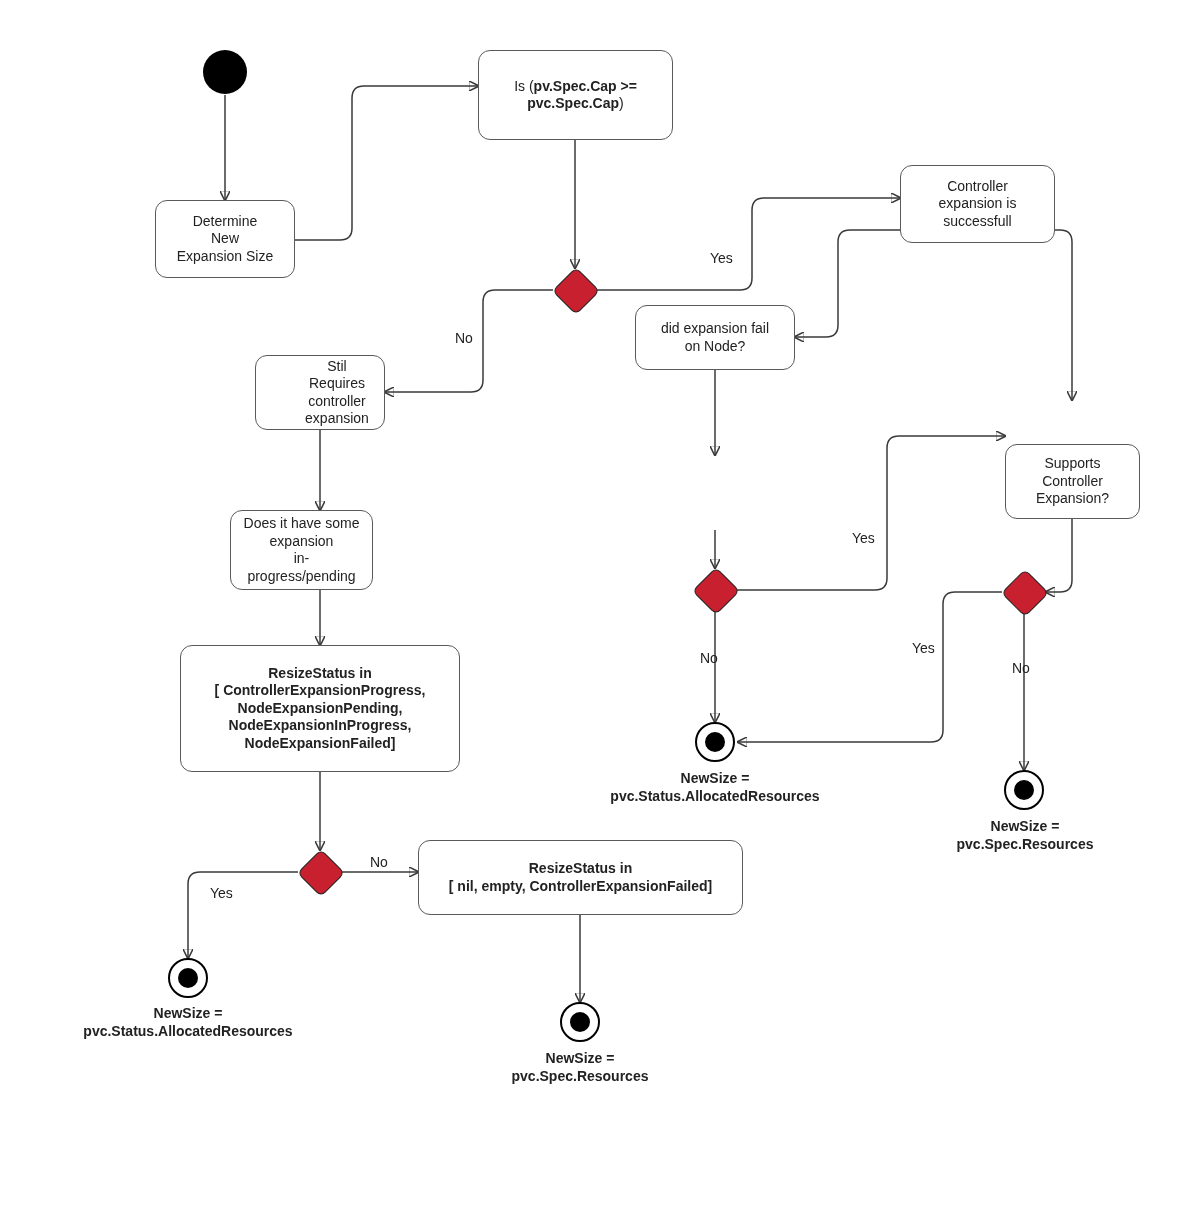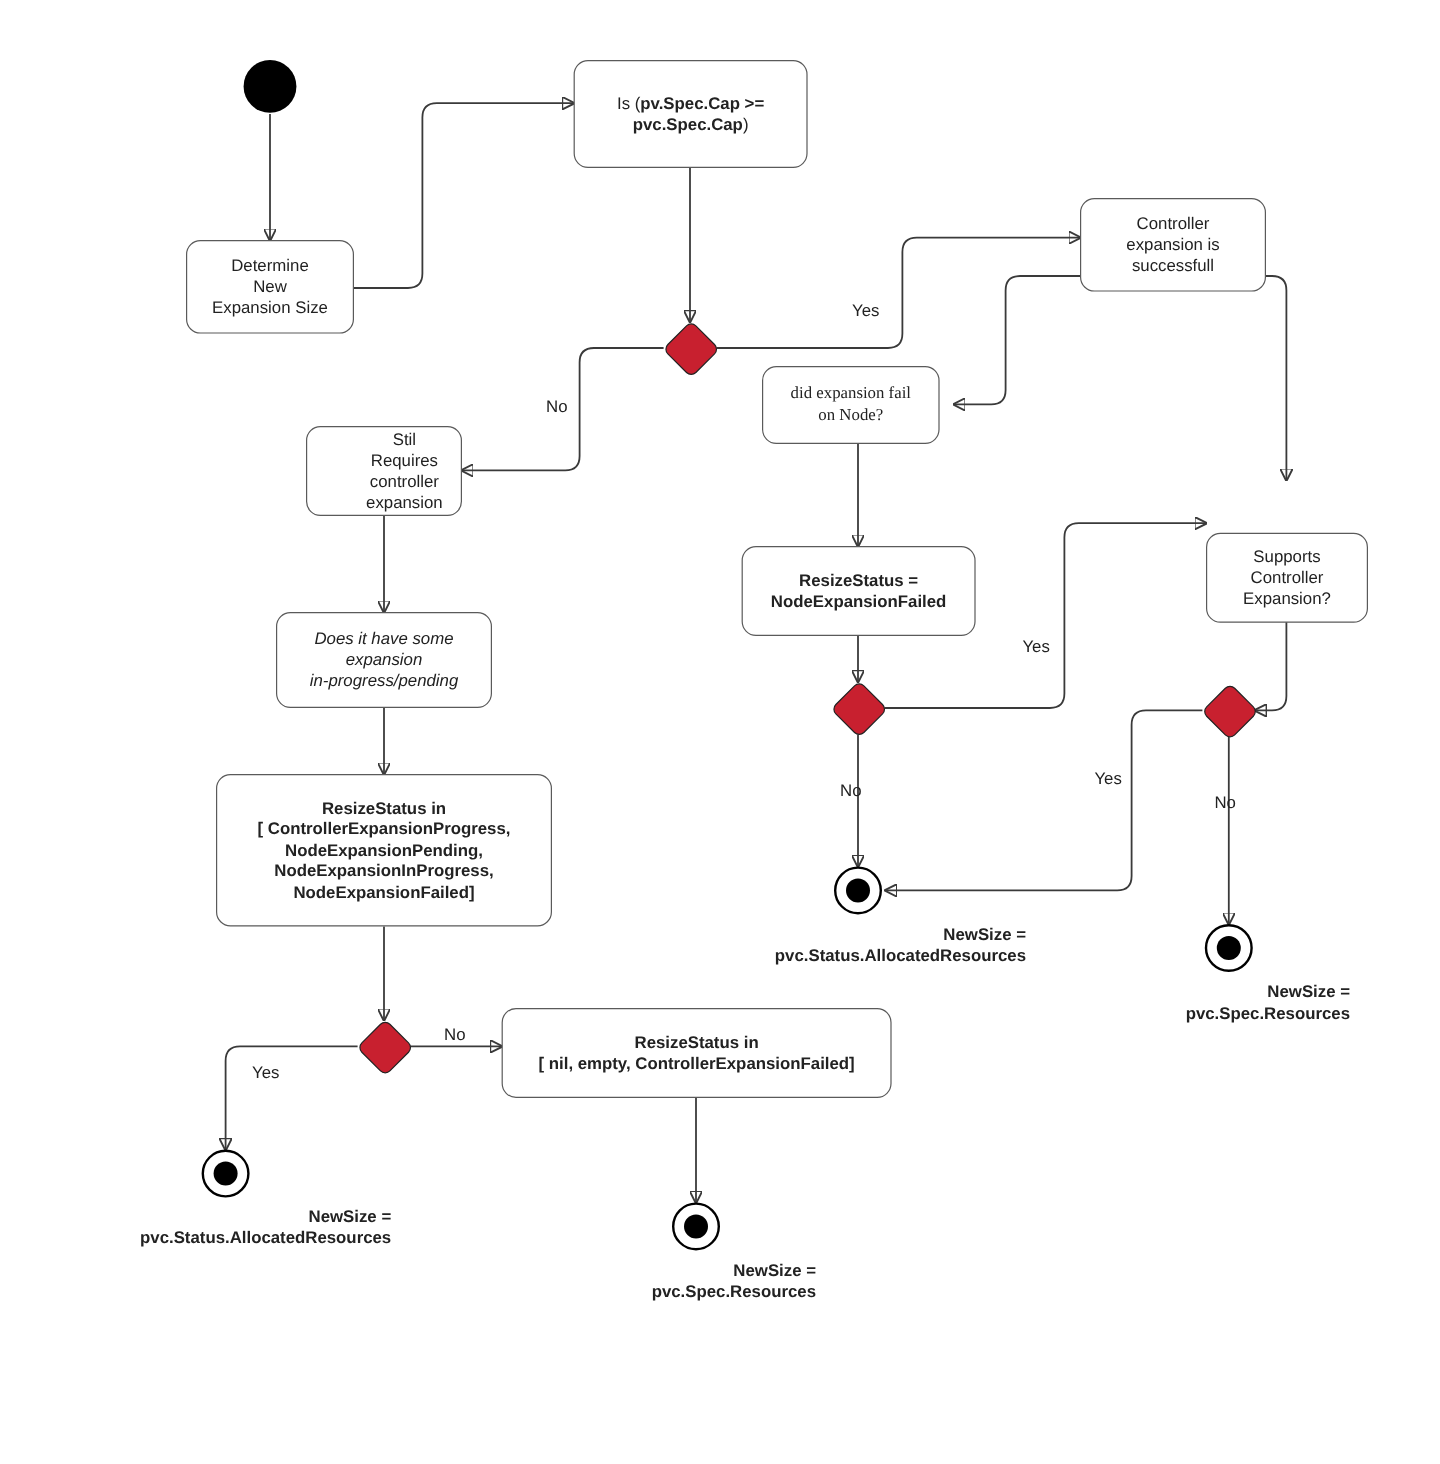--- a/index.html
+++ b/index.html
@@ -24,21 +24,21 @@
     display: flex;
     align-items: center;
     justify-content: center;
     text-align: center;
     padding: 8px 10px;
     box-sizing: border-box;
     line-height: 1.25;
   }
   .label {
     position: absolute;
-    text-align: right;
+    text-align: center;
     line-height: 1.25;
   }
   .bold { font-weight: 600; }
   .start {
     position: absolute;
     width: 44px;
     height: 44px;
     border-radius: 50%;
     background: #000;
   }
@@ -145,41 +145,38 @@
   <div class="node" style="left:155px; top:200px; width:140px; height:78px;">
     <span>Determine<br>New<br>Expansion Size</span>
   </div>
 
   <div class="diamond" style="left:559px; top:274px;"></div>
 
   <div class="node" style="left:900px; top:165px; width:155px; height:78px;">
     <span>Controller<br>expansion is<br>successfull</span>
   </div>
 
-  <div class="node" style="left:635px; top:305px; width:148px; height:65px;font-family:Liberation Serif, serif;">
+  <div class="node" style="left:635px; top:305px; width:160px; height:65px;">
     <span>did expansion fail<br>on Node?</span>
   </div>
 
-  <div class="node bold" style="left:618px; top:455px; width:195px; height:75px;">
-    <span>ResizeStatus =<br>NodeExpansionFailed</span>
-  </div>
 
   <div class="diamond" style="left:699px; top:574px;"></div>
 
   <div class="node" style="left:1005px; top:400px; width:135px; height:75px;margin-top:44px;">
     <span>Supports<br>Controller<br>Expansion?</span>
   </div>
 
   <div class="diamond" style="left:1008px; top:576px;"></div>
 
   <div class="node" style="left:255px; top:355px; width:130px; height:75px;padding-left:44px;">
     <span>Stil Requires<br>controller<br>expansion</span>
   </div>
 
-  <div class="node" style="left:230px; top:510px; width:180px; height:80px;font-style:italic;">
+  <div class="node" style="left:230px; top:510px; width:143px; height:80px;">
     <span>Does it have some<br>expansion<br>in-progress/pending</span>
   </div>
 
   <div class="node bold" style="left:180px; top:645px; width:280px; height:127px;">
     <span>ResizeStatus in<br>[ ControllerExpansionProgress,<br>NodeExpansionPending,<br>NodeExpansionInProgress,<br>NodeExpansionFailed]</span>
   </div>
 
   <div class="diamond" style="left:304px; top:856px;"></div>
 
   <div class="node bold" style="left:418px; top:840px; width:325px; height:75px;">

